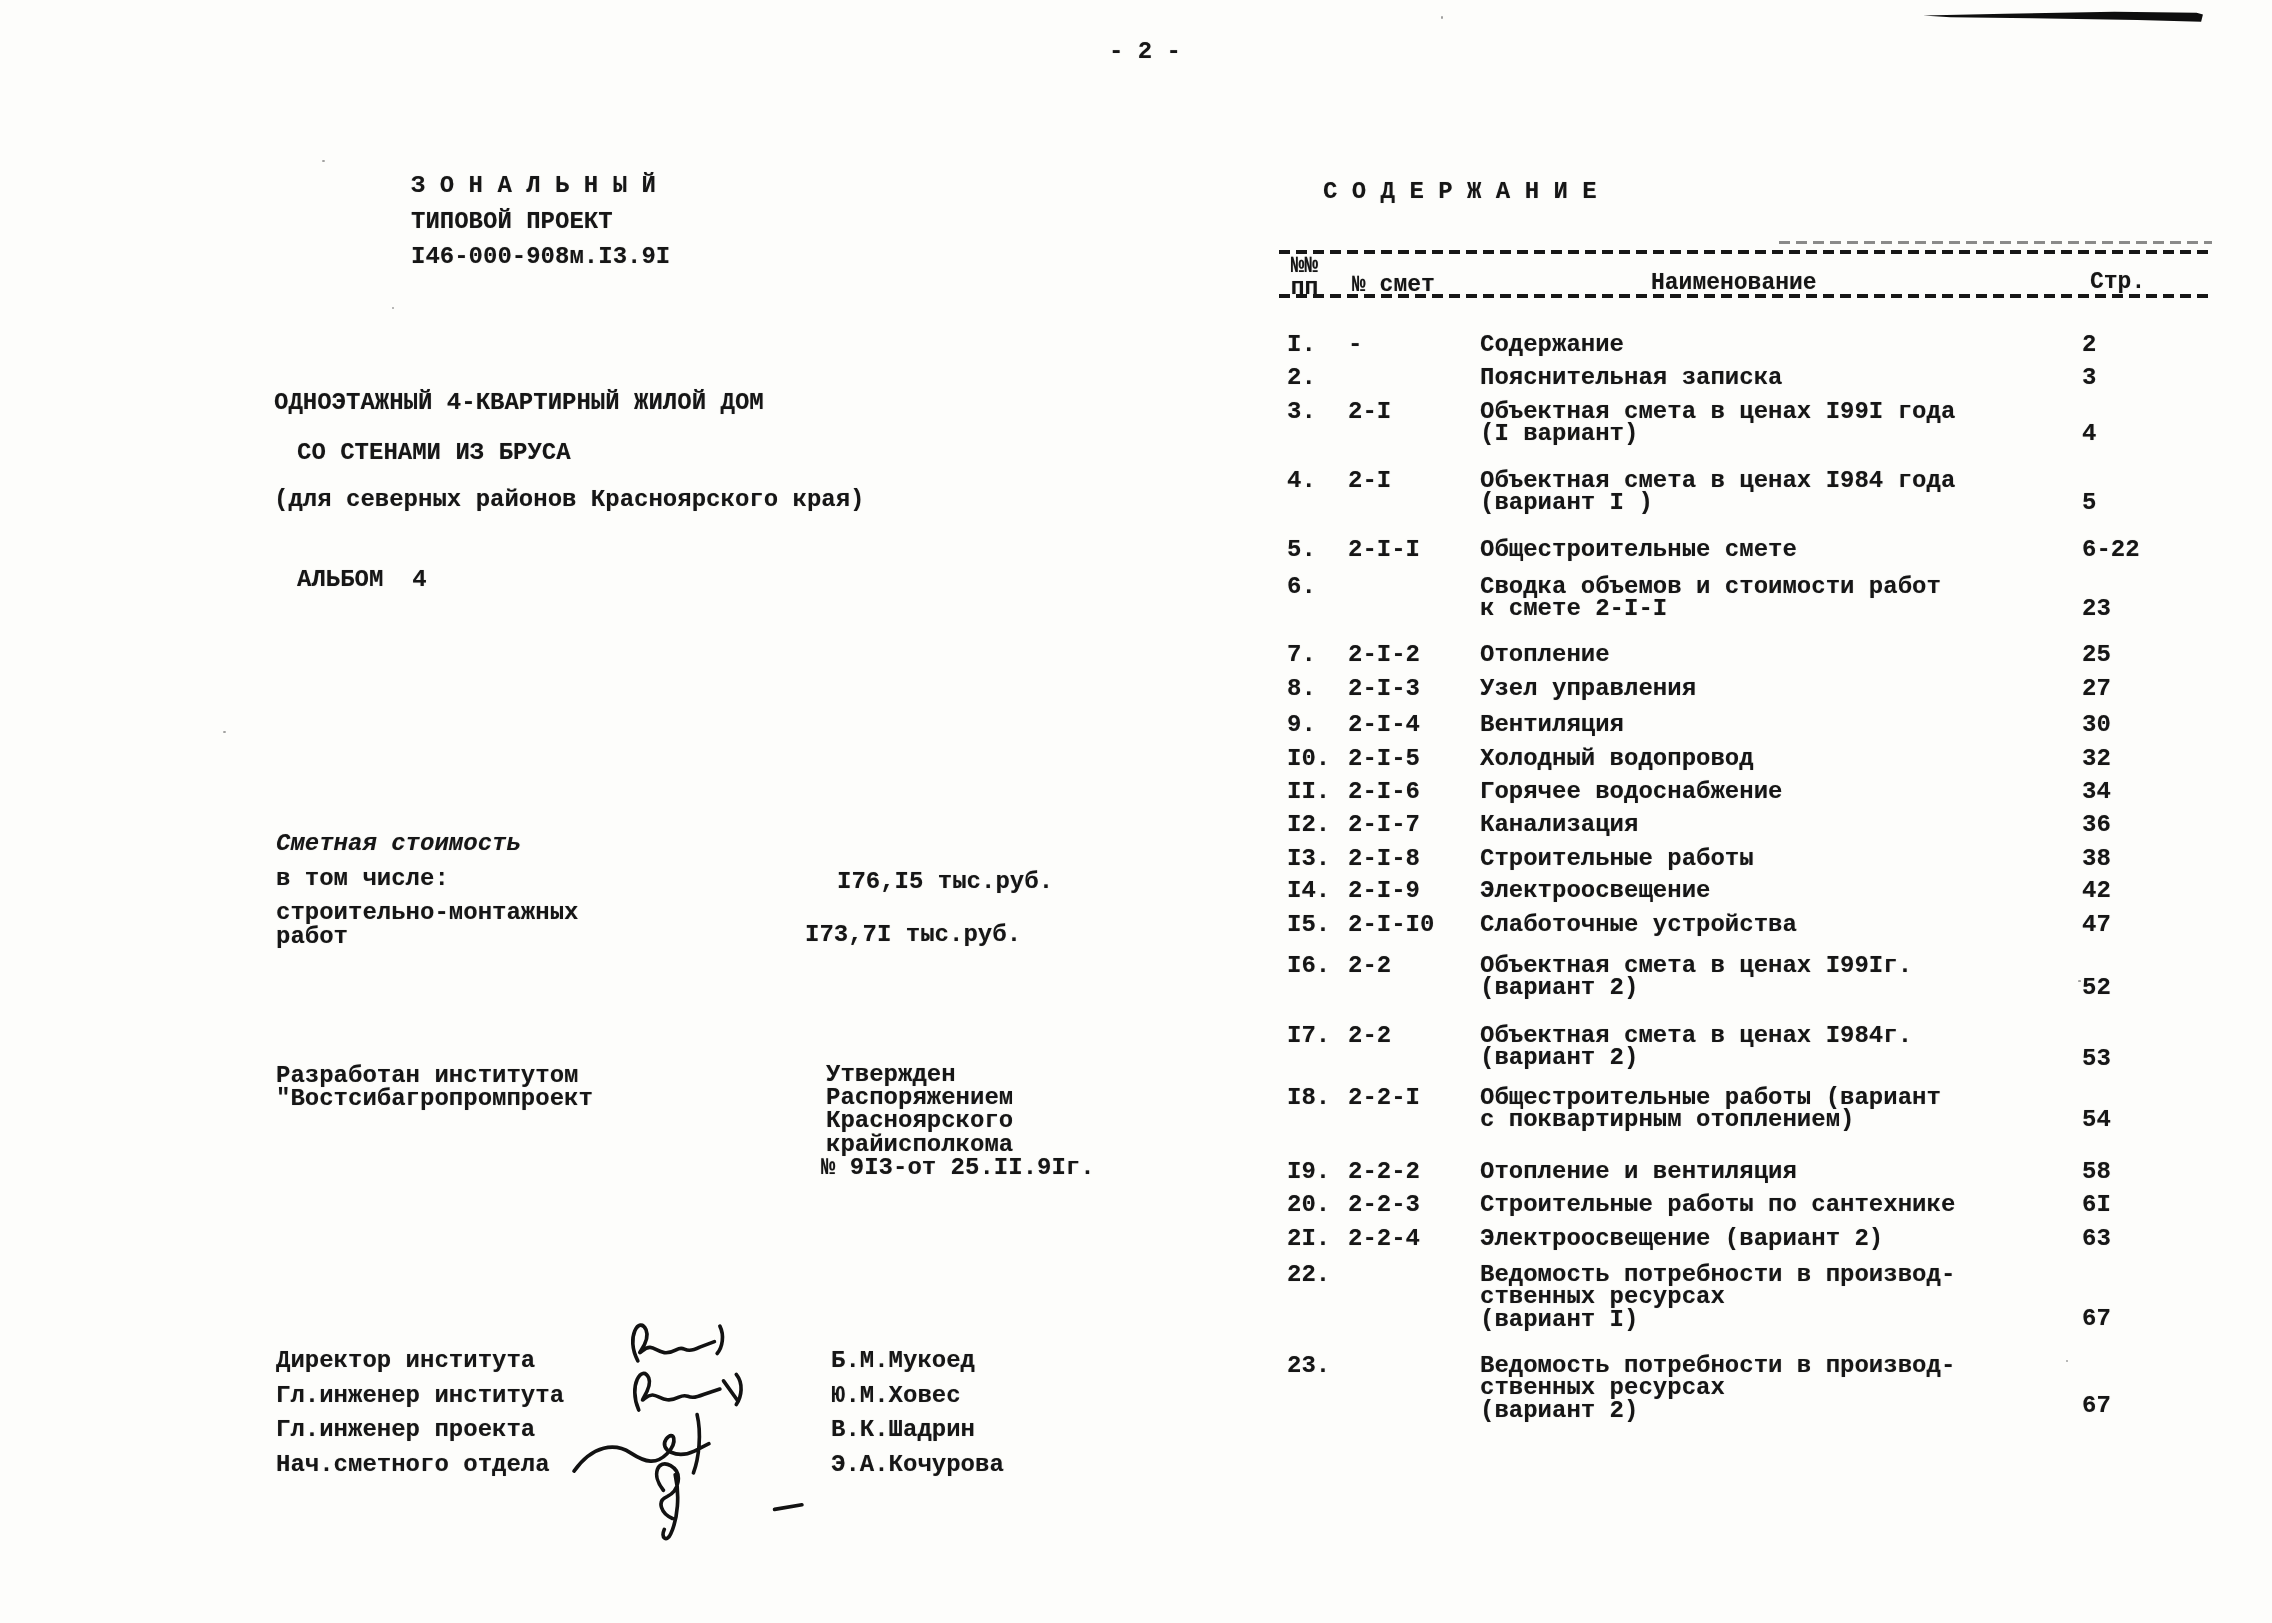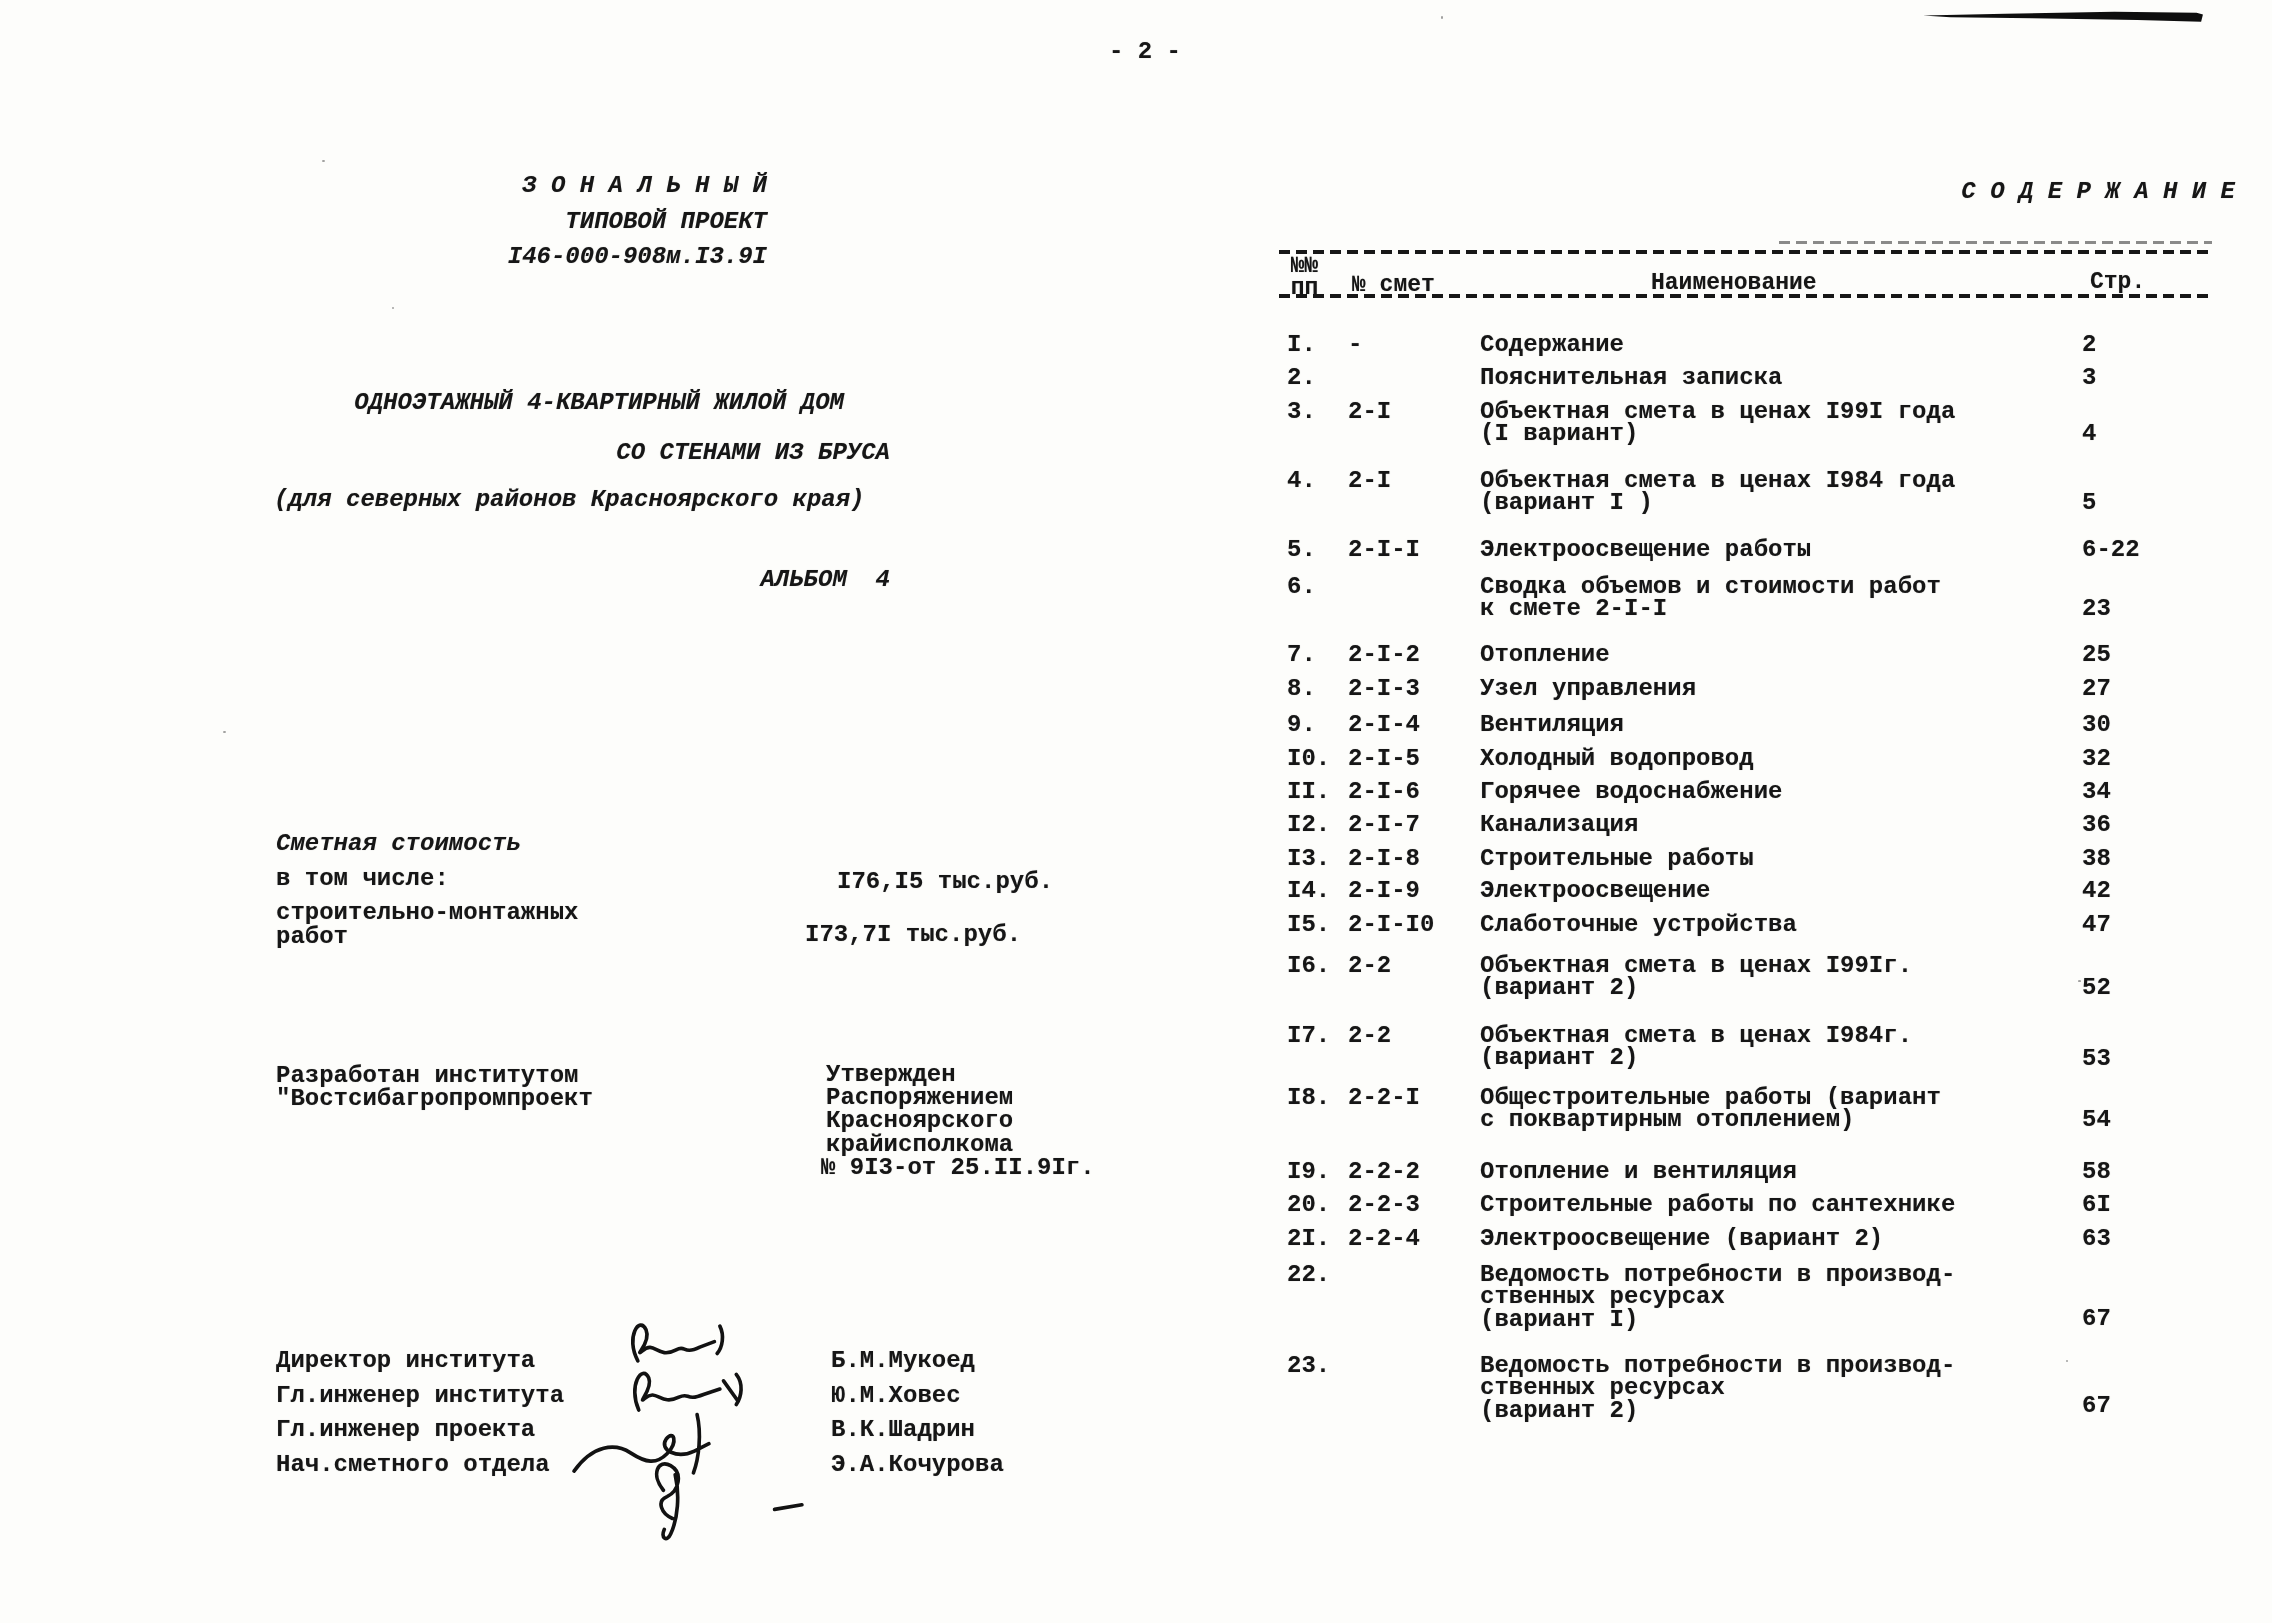--- a/index.html
+++ b/index.html
@@ -8,21 +8,21 @@
     width:2273px;height:1623px;
     background:#fdfdfb;
     overflow:hidden;
     font-family:"Liberation Mono","DejaVu Sans Mono",monospace;
     font-weight:700;
     color:#161616;
     text-shadow:0 0 0.9px rgba(20,20,20,.35);
   }
   .abs{position:absolute;white-space:pre;}
   .t53{font-size:24px;line-height:25.5px;}
-  .center{text-align:right;font-style:italic;}
+  .center{text-align:left;}
   .pre{white-space:pre-line;}
   
   .scanline{position:absolute;left:1923px;top:10px;}
   
   .dash{
     position:absolute;height:4.1px;
     background:repeating-linear-gradient(90deg,#171717 0 11px,transparent 11px 17px);
   }
   .dash.faint{opacity:.5;height:2.7px;}
   
@@ -140,21 +140,21 @@
     <div class="trow" style="top:470px">
         <span class="c1">4.</span>
         <span class="c2">2-I</span>
         <span class="c3">Объектная смета в ценах I984 года
 (вариант I )</span>
         <span class="c4" style="top:22px">5</span>
       </div>
     <div class="trow" style="top:539px">
         <span class="c1">5.</span>
         <span class="c2">2-I-I</span>
-        <span class="c3">Электроосвещение работы</span>
+        <span class="c3">Общестроительные смете</span>
         <span class="c4">6-22</span>
       </div>
     <div class="trow" style="top:576px">
         <span class="c1">6.</span>
         <span class="c2"></span>
         <span class="c3">Сводка объемов и стоимости работ
 к смете 2-I-I</span>
         <span class="c4" style="top:22px">23</span>
       </div>
     <div class="trow" style="top:644px">

